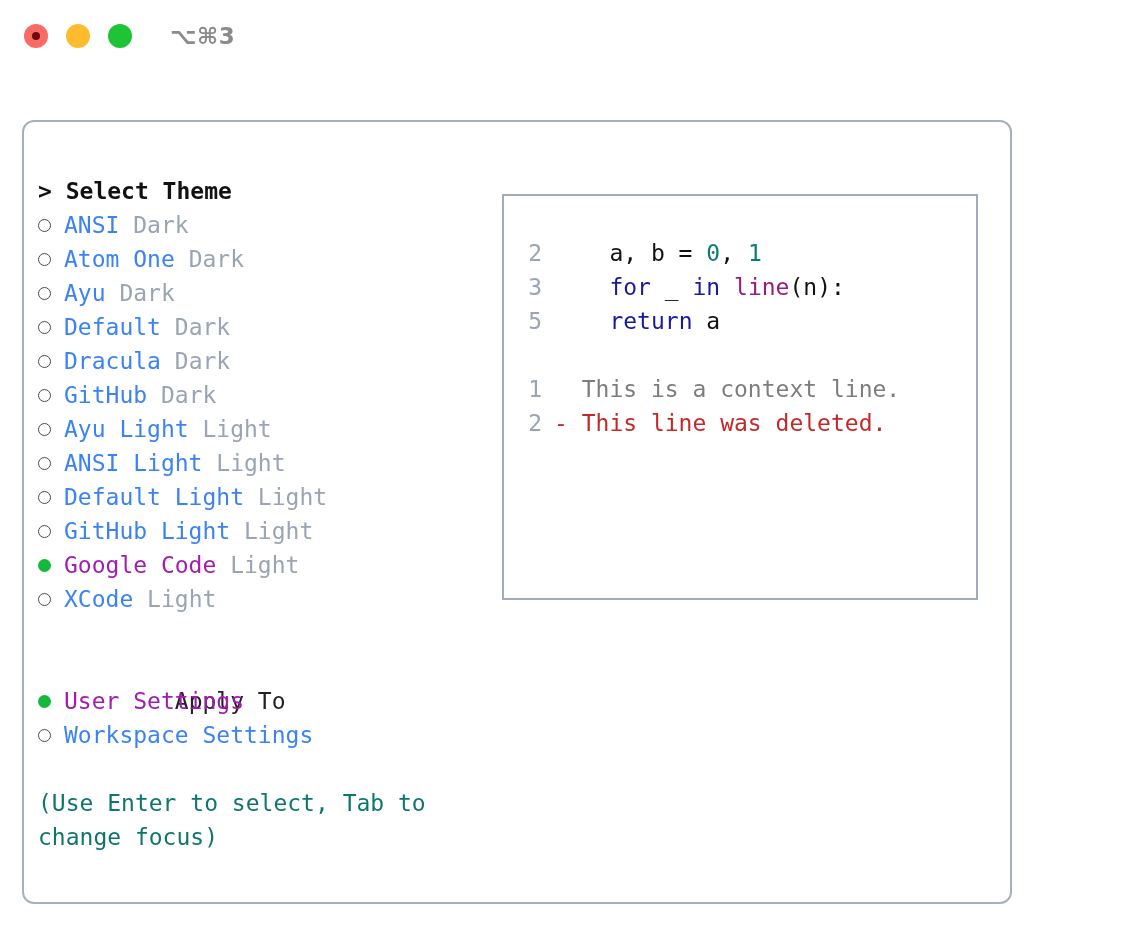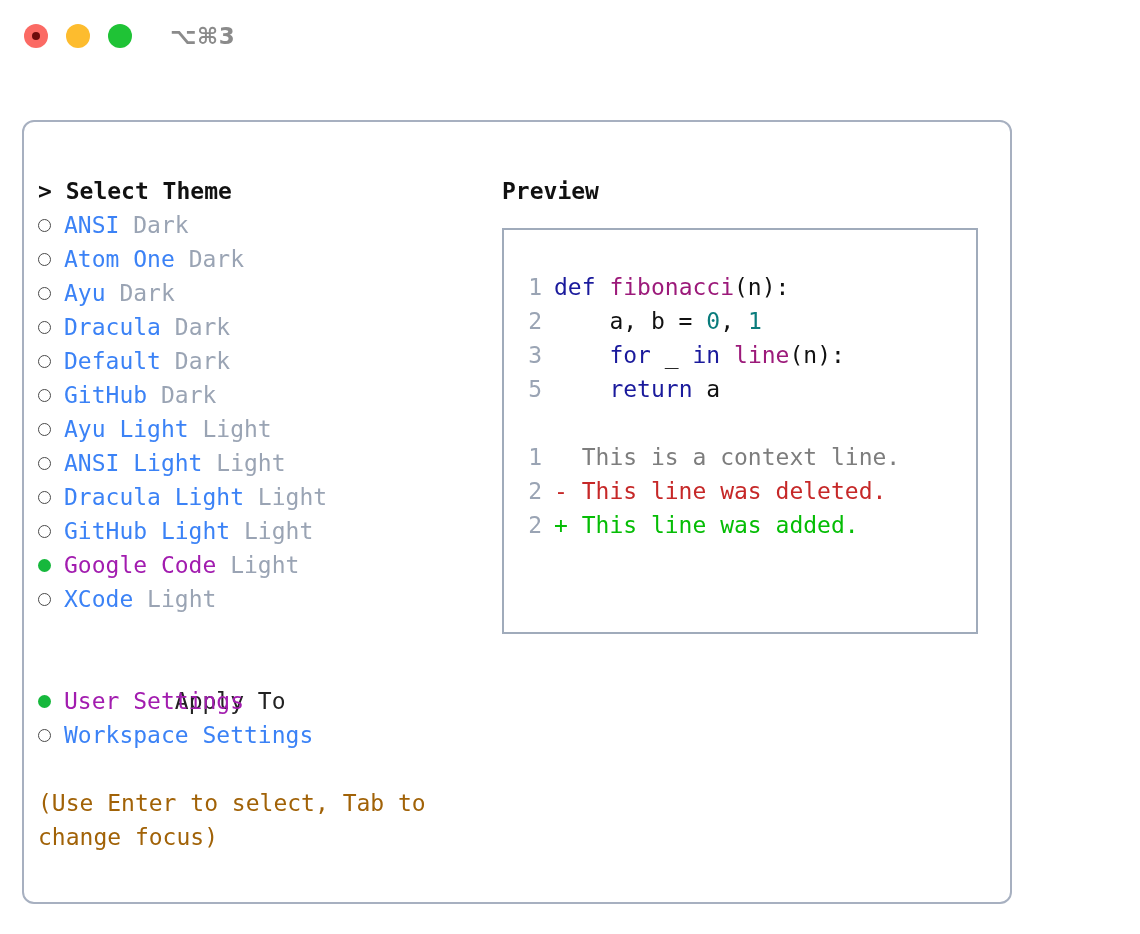--- a/index.html
+++ b/index.html
@@ -131,21 +131,21 @@
   .group-title {
     font-size: 23px;
     color: #222222;
     white-space: pre;
   }
 
   .hint {
     margin-top: 34px;
     font-size: 23px;
     line-height: 34px;
-    color: #a16207;
+    color: #0f766e;
     width: 420px;
     white-space: normal;
   }
 
   
   .right-col {
     position: absolute;
     left: 478px;
     top: 52px;
     width: 500px;
@@ -211,59 +211,56 @@
   <div class="panel">
 
     <div class="left-col">
 
       <div class="row list-title">&gt; Select Theme</div>
 
       <div id="theme-items">
           <div class="row"><span class="marker"><span class="bullet-dot hollow"></span></span><span class="name-def">ANSI</span><span class="variant"> Dark</span></div>
           <div class="row"><span class="marker"><span class="bullet-dot hollow"></span></span><span class="name-def">Atom One</span><span class="variant"> Dark</span></div>
           <div class="row"><span class="marker"><span class="bullet-dot hollow"></span></span><span class="name-def">Ayu</span><span class="variant"> Dark</span></div>
+          <div class="row"><span class="marker"><span class="bullet-dot hollow"></span></span><span class="name-def">Default</span><span class="variant"> Dark</span></div>
           <div class="row"><span class="marker"><span class="bullet-dot hollow"></span></span><span class="name-def">Dracula</span><span class="variant"> Dark</span></div>
-          <div class="row"><span class="marker"><span class="bullet-dot hollow"></span></span><span class="name-def">Default</span><span class="variant"> Dark</span></div>
           <div class="row"><span class="marker"><span class="bullet-dot hollow"></span></span><span class="name-def">GitHub</span><span class="variant"> Dark</span></div>
           <div class="row"><span class="marker"><span class="bullet-dot hollow"></span></span><span class="name-def">Ayu Light</span><span class="variant"> Light</span></div>
           <div class="row"><span class="marker"><span class="bullet-dot hollow"></span></span><span class="name-def">ANSI Light</span><span class="variant"> Light</span></div>
-          <div class="row"><span class="marker"><span class="bullet-dot hollow"></span></span><span class="name-def">Dracula Light</span><span class="variant"> Light</span></div>
+          <div class="row"><span class="marker"><span class="bullet-dot hollow"></span></span><span class="name-def">Default Light</span><span class="variant"> Light</span></div>
           <div class="row"><span class="marker"><span class="bullet-dot hollow"></span></span><span class="name-def">GitHub Light</span><span class="variant"> Light</span></div>
           <div class="row"><span class="marker"><span class="bullet-dot filled"></span></span><span class="name-sel">Google Code</span><span class="variant"> Light</span></div>
           <div class="row"><span class="marker"><span class="bullet-dot hollow"></span></span><span class="name-def">XCode</span><span class="variant"> Light</span></div>
         </div>
 
       <div class="spacer-row"></div>
 
       <div class="row group-title">
         <span class="marker"> </span><span>Apply To</span>
       </div>
 
       <div id="apply-items">
           <div class="row"><span class="marker"><span class="bullet-dot filled"></span></span><span class="name-sel">User Settings</span></div>
           <div class="row"><span class="marker"><span class="bullet-dot hollow"></span></span><span class="name-def">Workspace Settings</span></div>
         </div>
 
       <div class="hint">(Use Enter to select, Tab to change focus)</div>
     </div>
 
     <div class="right-col">
-      <div class="preview-title">Preview</div>
 
       <div class="preview-box">
         <div class="code-area">
           <div id="code-lines">
-              <div class="code-line"><span class="lineno">1</span><span class="tok-kw">def </span><span class="tok-fn">fibonacci</span><span class="tok-plain">(n):</span></div>
               <div class="code-line"><span class="lineno">2</span><span class="tok-plain">    a, b = </span><span class="tok-num">0</span><span class="tok-plain">, </span><span class="tok-num">1</span></div>
               <div class="code-line"><span class="lineno">3</span><span class="tok-plain">    </span><span class="tok-kw">for</span><span class="tok-plain"> _ </span><span class="tok-kw">in</span><span class="tok-plain"> </span><span class="tok-fn">line</span><span class="tok-plain">(n):</span></div>
               <div class="code-line"><span class="lineno">5</span><span class="tok-plain">    </span><span class="tok-kw">return</span><span class="tok-plain"> a</span></div>
             </div>
           <div class="diff-block" id="diff-lines">
               <div class="code-line"><span class="lineno">1</span><span class="diff-ctx">  This is a context line.</span></div>
               <div class="code-line"><span class="lineno">2</span><span class="diff-del">- This line was deleted.</span></div>
-              <div class="code-line"><span class="lineno">2</span><span class="diff-add">+ This line was added.</span></div>
             </div>
         </div>
       </div>
     </div>
 
   </div>
 </div>
 
 </body></html>

